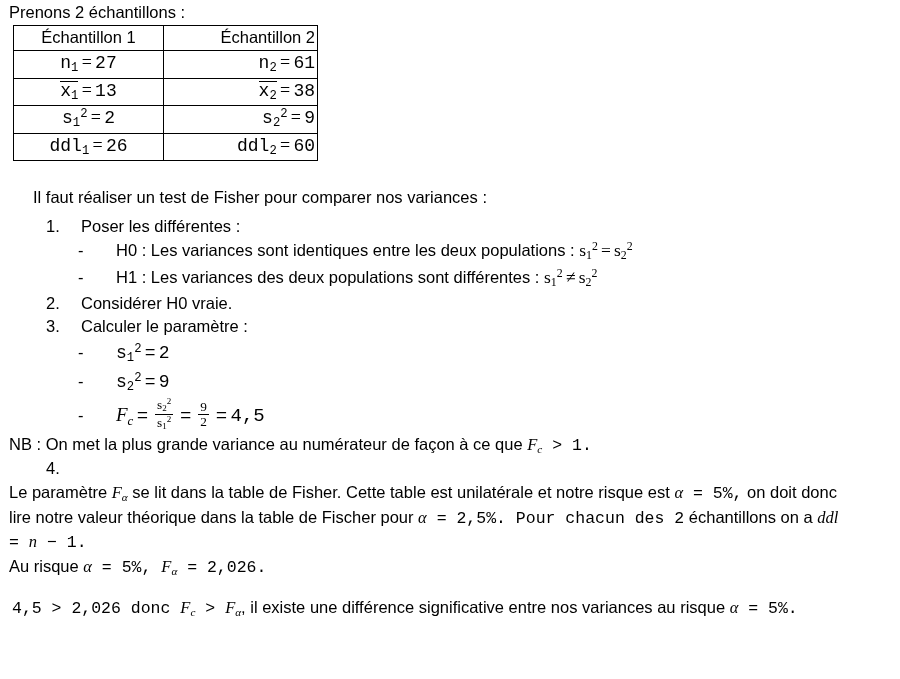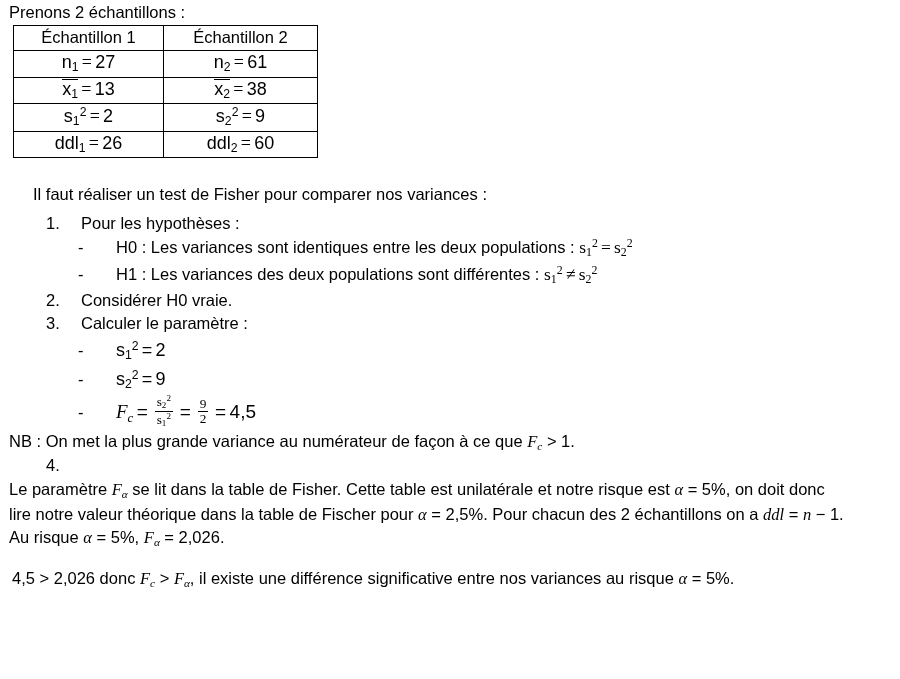--- a/index.html
+++ b/index.html
@@ -44,32 +44,32 @@
   }
   table.sample-table td {
     border: 1.4px solid #000;
     text-align: center;
     padding: 1px 2px 2px 2px;
     height: 25px;
     box-sizing: border-box;
     vertical-align: middle;
   }
   table.sample-table td.c1 { width: 150px; }
-  table.sample-table td.c2 { width: 154px; }
+  table.sample-table td.c2 { width: 154px; text-align: right; }
   .hdr-cell {
     font-family: "Liberation Sans", sans-serif;
     font-size: 16.5px;
   }
   .math-cell {
     font-family: "Liberation Serif", serif;
     font-size: 18px;
   }
 
   
-  .mser  { font-family: Liberation Sans, sans-serif; }
+  .mser  { font-family: Liberation Mono, monospace; }
   .mit   { font-family: "Liberation Serif", serif; font-style: italic; }
   .sub   { font-size: 0.68em; vertical-align: -0.28em; }
   .sup   { font-size: 0.68em; vertical-align: 0.52em; }
   .ovl   { border-top: 1.4px solid #000; padding-top: 0px; display: inline-block; line-height: 1.05;}
   .eqsp  { padding: 0 0.18em; }
 
   
   .m { font-family: "Liberation Serif", serif; font-size: 1.06em; }
 
   
@@ -209,21 +209,21 @@
   </table>
 
   <div class="gap-lg"></div>
 
   <div class="body-text line">Il faut réaliser un test de Fisher pour comparer nos variances :</div>
 
   <div class="gap-sm"></div>
 
   <div class="oitem">
     <span class="onum">1.</span>
-    <span class="otext">Pour les hypothèses :</span>
+    <span class="otext">Poser les différentes :</span>
   </div>
 
   <div class="ditem">
     <span class="dmark">-</span>
     <span class="dtext"><span>H0 : Les variances sont identiques entre les deux populations : </span><span class="m">s<span class="sub">1</span><span class="sup">2</span></span><span class="eqsp m">=</span><span class="m">s<span class="sub">2</span><span class="sup">2</span></span></span>
   </div>
 
   <div class="ditem">
     <span class="dmark">-</span>
     <span class="dtext"><span>H1 : Les variances des deux populations sont différentes : </span><span class="m">s<span class="sub">1</span><span class="sup">2</span></span><span class="eqsp m">≠</span><span class="m">s<span class="sub">2</span><span class="sup">2</span></span></span>

